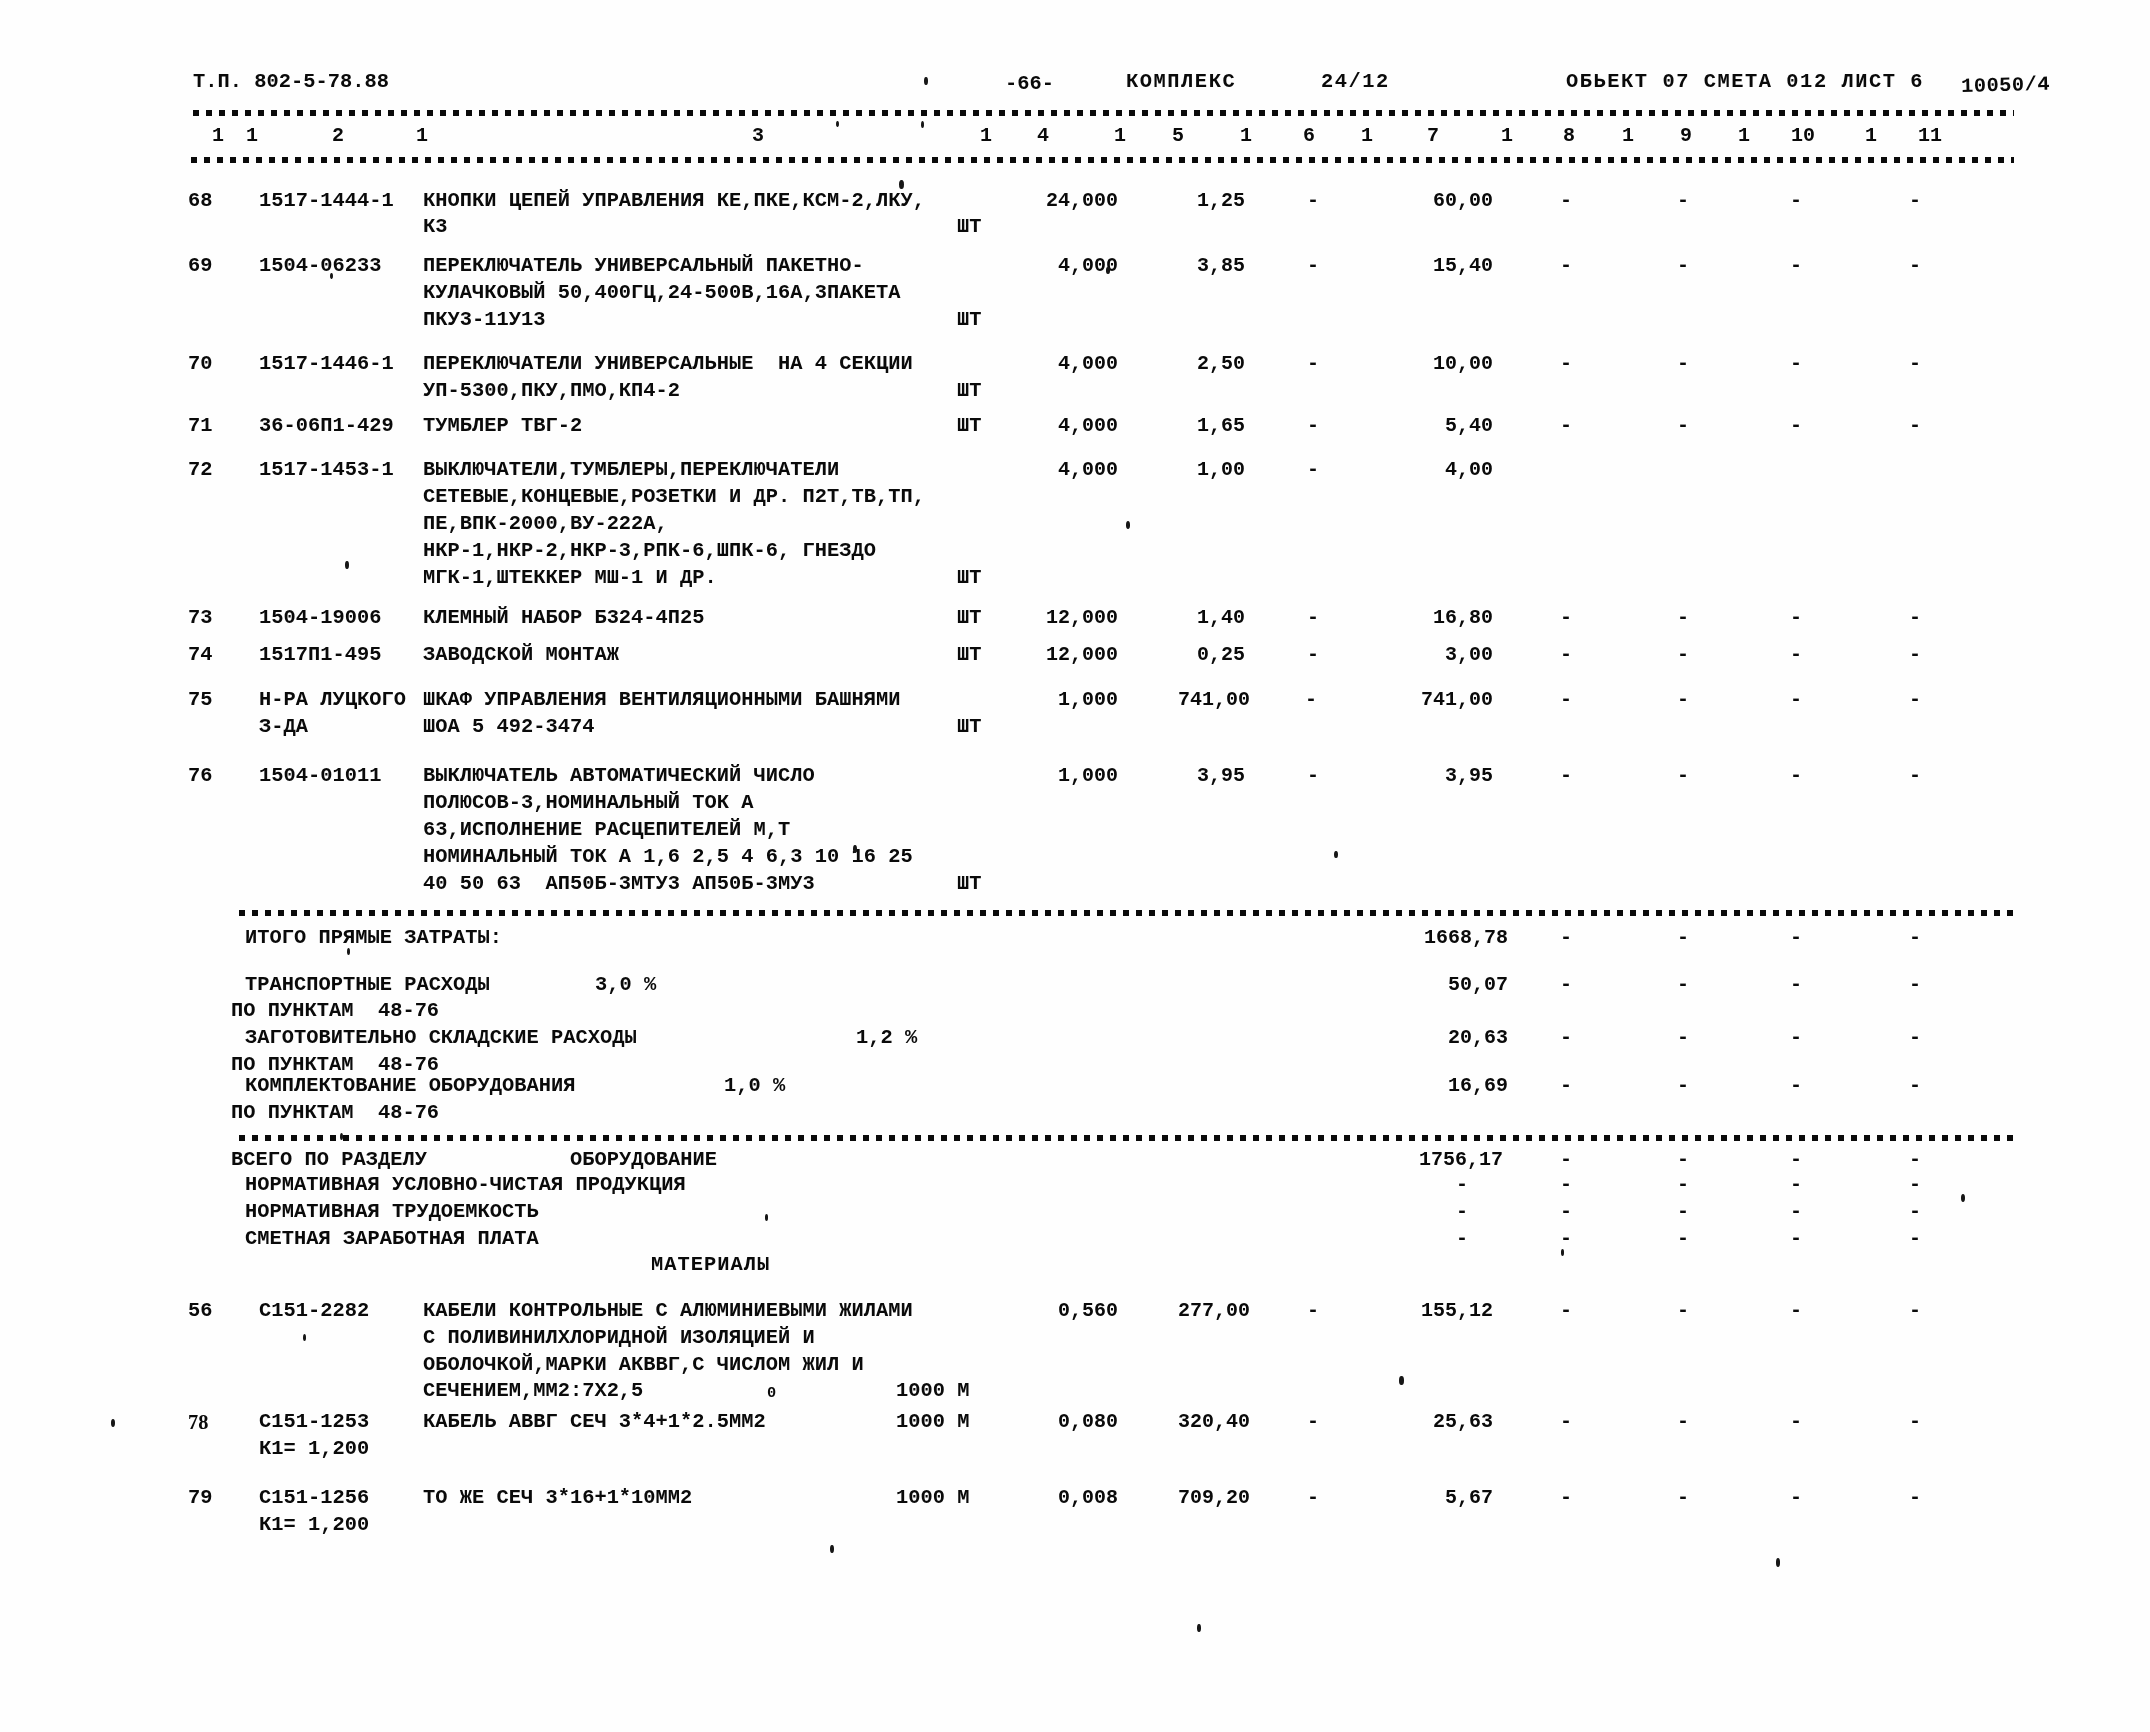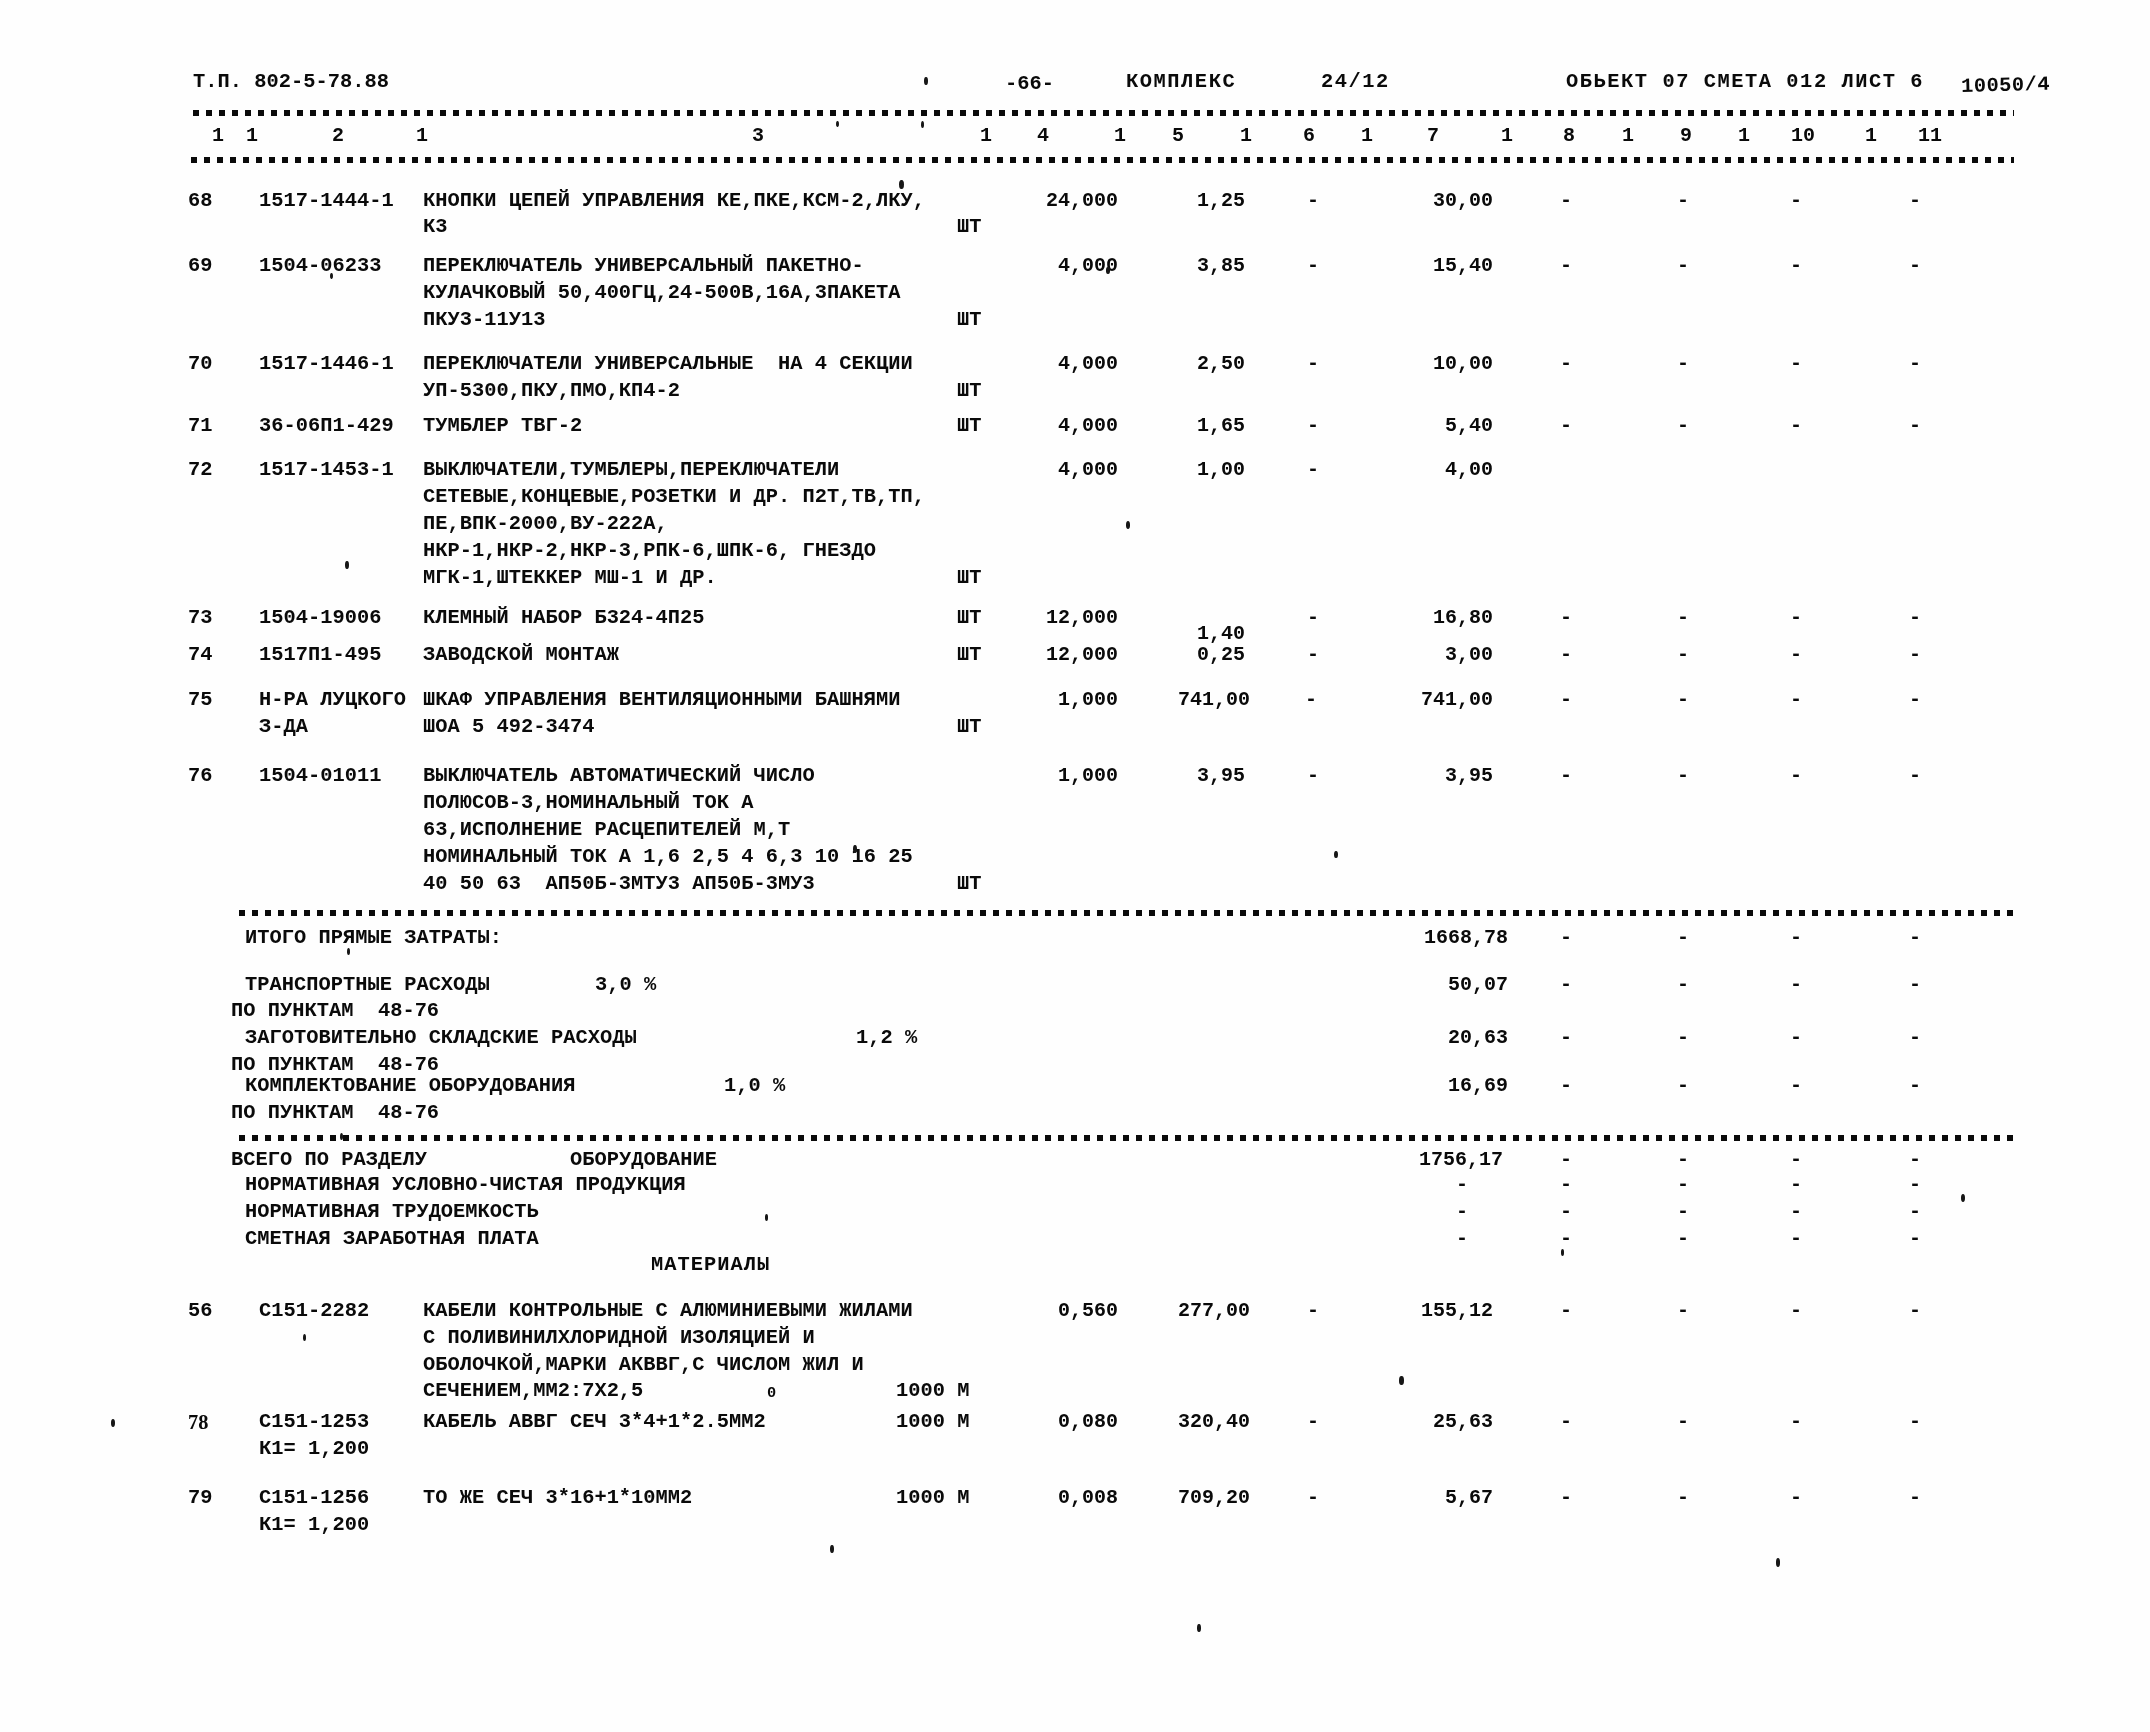--- a/index.html
+++ b/index.html
@@ -137,21 +137,21 @@
     <div class="dotrule" style="left:175px; top:157px; width:1823px;"></div>
 
     <div class="line" style="left:172px;  top:190px;">68</div>
     <div class="line" style="left:243px;  top:190px;">1517-1444-1</div>
     <div class="line" style="left:407px;  top:190px;">КНОПКИ ЦЕПЕЙ УПРАВЛЕНИЯ КЕ,ПКЕ,КСМ-2,ЛКУ,</div>
     <div class="line" style="left:407px;  top:216px;">К3</div>
     <div class="line" style="left:941px; top:216px;">ШТ</div>
     <div class="num" style="left:976px; top:190px; width:126px;">24,000</div>
     <div class="num" style="left:1113px; top:190px; width:116px;">1,25</div>
     <div class="dash" style="left:1287px; top:190px;">-</div>
-    <div class="num" style="left:1345px; top:190px; width:132px;">30,00</div>
+    <div class="num" style="left:1345px; top:190px; width:132px;">60,00</div>
     <div class="dash" style="left:1540px; top:190px;">-</div>
     <div class="dash" style="left:1657px; top:190px;">-</div>
     <div class="dash" style="left:1770px; top:190px;">-</div>
     <div class="dash" style="left:1889px; top:190px;">-</div>
 
     <div class="line" style="left:172px;  top:255px;">69</div>
     <div class="line" style="left:243px;  top:255px;">1504-06233</div>
     <div class="line" style="left:407px;  top:255px;">ПЕРЕКЛЮЧАТЕЛЬ УНИВЕРСАЛЬНЫЙ ПАКЕТНО-</div>
     <div class="line" style="left:407px;  top:282px;">КУЛАЧКОВЫЙ 50,400ГЦ,24-500В,16А,3ПАКЕТА</div>
     <div class="line" style="left:407px;  top:309px;">ПКУ3-11У13</div>
@@ -203,21 +203,21 @@
     <div class="num" style="left:976px; top:459px; width:126px;">4,000</div>
     <div class="num" style="left:1113px; top:459px; width:116px;">1,00</div>
     <div class="dash" style="left:1287px; top:459px;">-</div>
     <div class="num" style="left:1345px; top:459px; width:132px;">4,00</div>
 
     <div class="line" style="left:172px;  top:607px;">73</div>
     <div class="line" style="left:243px;  top:607px;">1504-19006</div>
     <div class="line" style="left:407px;  top:607px;">КЛЕМНЫЙ НАБОР Б324-4П25</div>
     <div class="line" style="left:941px; top:607px;">ШТ</div>
     <div class="num" style="left:976px; top:607px; width:126px;">12,000</div>
-    <div class="num" style="left:1113px; top:607px; width:116px;margin-top:16px;">1,40</div>
+    <div class="num" style="left:1113px; top:607px; width:116px;">1,40</div>
     <div class="dash" style="left:1287px; top:607px;">-</div>
     <div class="num" style="left:1345px; top:607px; width:132px;">16,80</div>
     <div class="dash" style="left:1540px; top:607px;">-</div>
     <div class="dash" style="left:1657px; top:607px;">-</div>
     <div class="dash" style="left:1770px; top:607px;">-</div>
     <div class="dash" style="left:1889px; top:607px;">-</div>
 
     <div class="line" style="left:172px;  top:644px;">74</div>
     <div class="line" style="left:243px;  top:644px;">1517П1-495</div>
     <div class="line" style="left:407px;  top:644px;">ЗАВОДСКОЙ МОНТАЖ</div>

